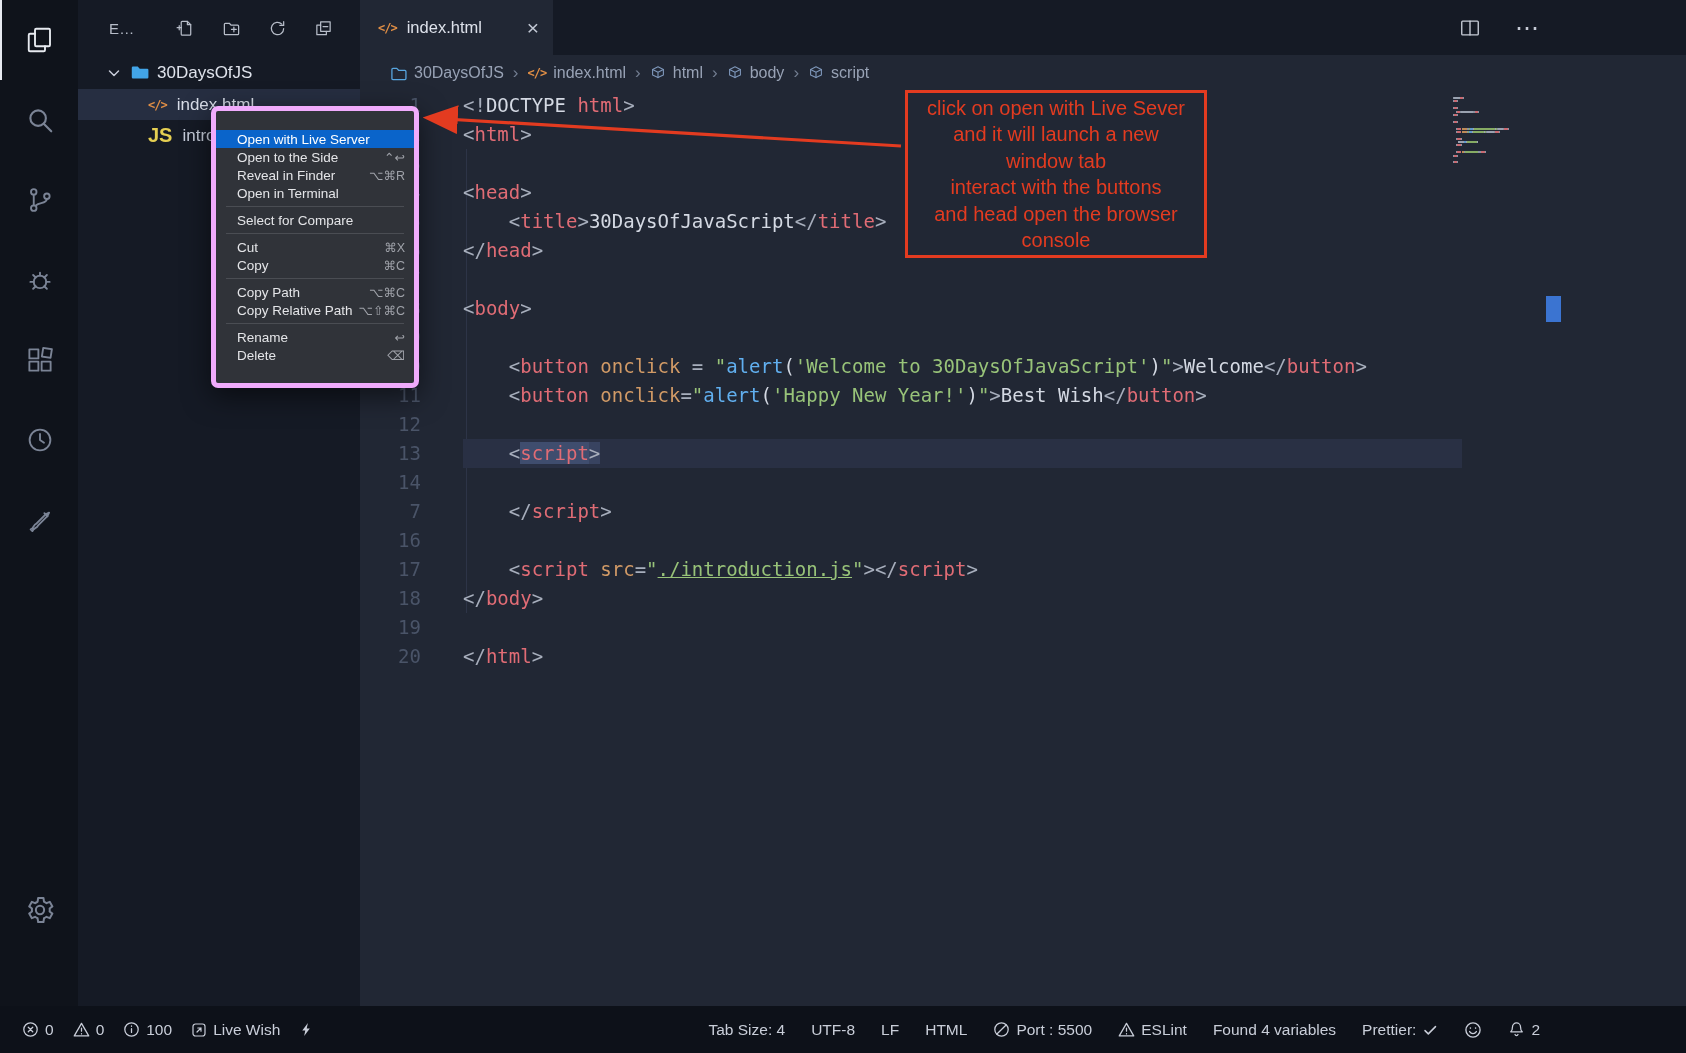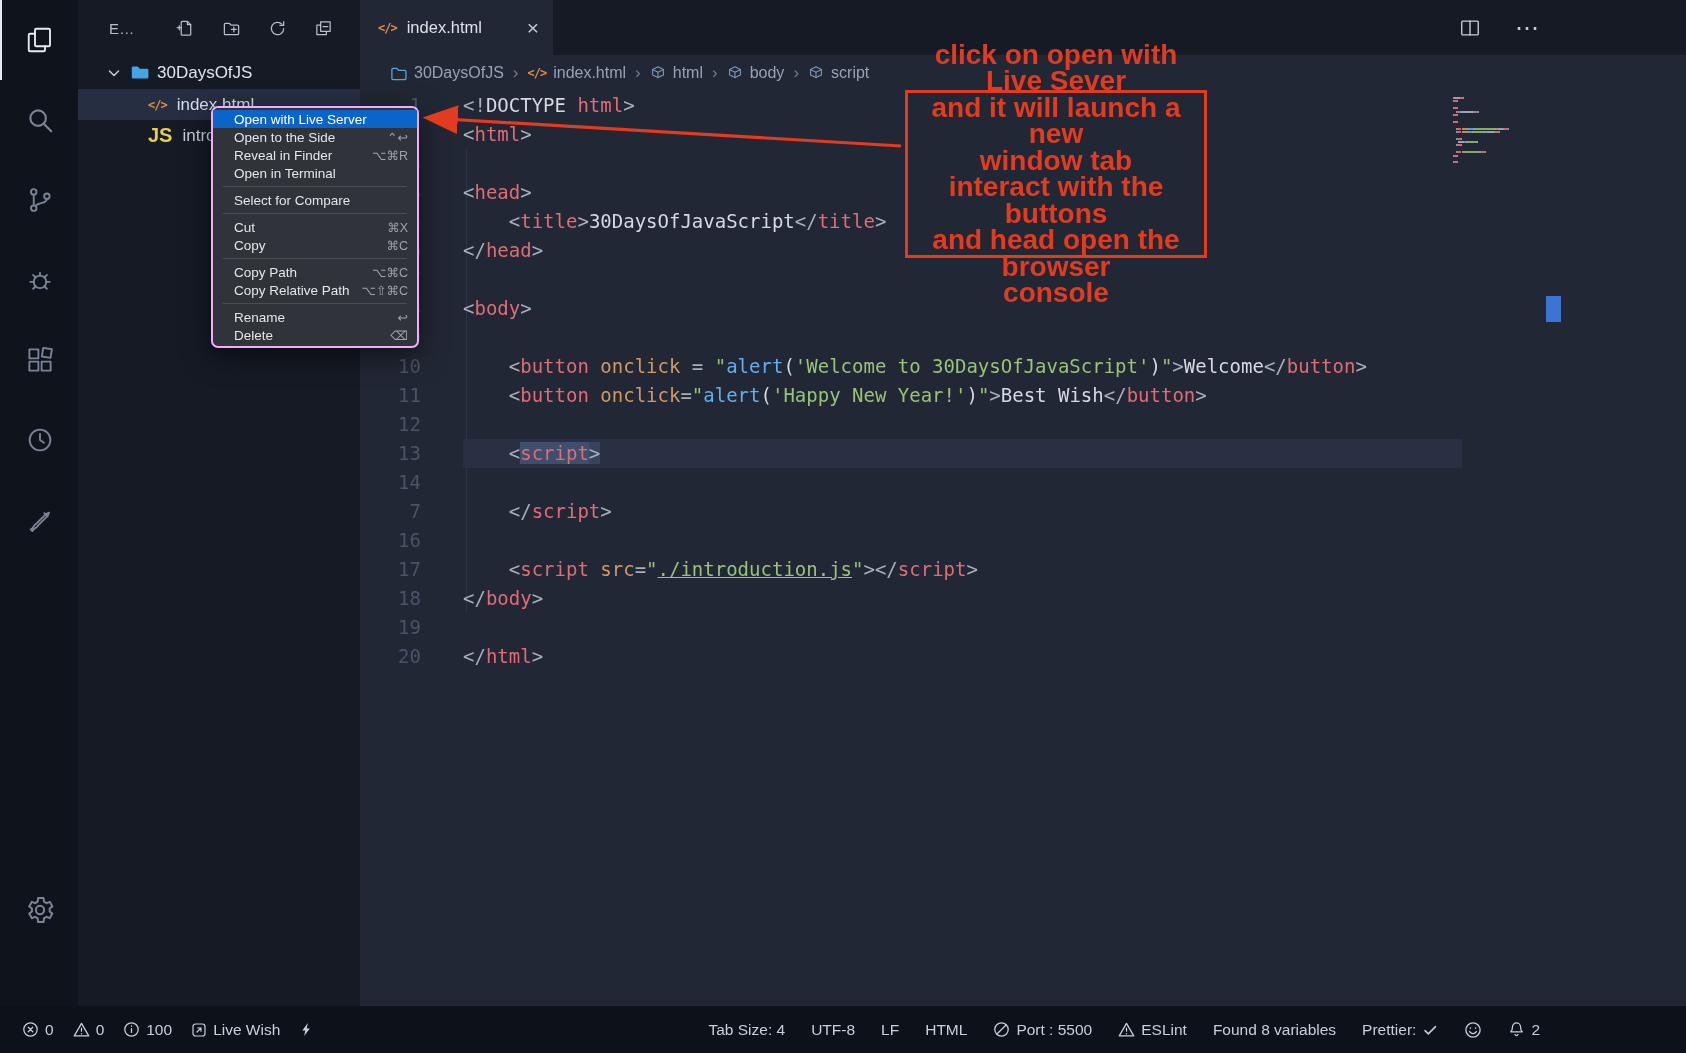--- a/index.html
+++ b/index.html
@@ -56,31 +56,31 @@
   .tk-str-link{color:#98c379;text-decoration:underline}
   .tk-tag-sel{color:#e06c75;background:rgba(96,118,170,.42)}
   .tk-punct-sel{color:#a7aebc;background:rgba(96,118,170,.28)}
   .indent-guide{position:absolute;left:106px;top:58px;width:1px;height:464px;background:#2d3447}
   .minimap{position:absolute;top:6px;right:141px;width:92px}
   .mm-row{height:2px;margin-bottom:1.4px;display:flex}
   .mm-tk{height:100%}
   .ov-marker{position:absolute;right:125px;top:205px;width:15px;height:26px;background:#3b74d1}
 
   
-  .context-menu{position:absolute;left:211px;top:106px;width:208px;background:#303339;border:2px solid #f0abfc;border-radius:7px;box-shadow:0 8px 28px rgba(0,0,0,.55);padding:2px 0;z-index:50;font-size:13.5px;color:#e4e5e8}
+  .context-menu{position:absolute;left:211px;top:106px;width:208px;background:#303339;border:5px solid #f0abfc;border-radius:7px;box-shadow:0 8px 28px rgba(0,0,0,.55);padding:19px 0;z-index:50;font-size:13.5px;color:#e4e5e8}
   .menu-item{height:18px;display:flex;align-items:center;padding:0 9px 0 21px;cursor:pointer}
   .mi-label{flex:1;white-space:nowrap}
   .mi-key{color:#9fa2a9;font-size:12.5px;white-space:nowrap}
   .menu-item.selected{background:var(--accent,#0a64ca);color:#fff}
   .menu-item.selected .mi-key{color:#d8e6f7}
   .menu-sep{height:1px;background:#4a4d53;margin:4px 10px}
 
   
   .annotation-box{position:absolute;left:905px;top:90px;width:302px;height:168px;border:3px solid var(--red,#e33b20);z-index:60;display:flex;align-items:center;justify-content:center}
-  .annotation-box .al{color:var(--red,#e8452c);font-size:28px;line-height:26.5px;text-align:center;font-weight:700}
+  .annotation-box .al{color:var(--red,#e8452c);font-size:20px;line-height:26.5px;text-align:center;font-weight:400}
   .arrow-overlay{position:absolute;left:0;top:0;z-index:65;pointer-events:none}
 
   
   .status-bar{position:absolute;left:0;bottom:0;width:1686px;height:47px;background:#0d1119;display:flex;align-items:center;padding:0 146px 0 22px;color:#c9ced9;font-size:15.5px;z-index:20}
   .sb-left{display:flex;align-items:center;gap:19px}
   .sb-right{margin-left:auto;display:flex;align-items:center;gap:26px}
   .sb-item{display:flex;align-items:center;gap:6px;cursor:pointer;white-space:nowrap}
   .sb-item .ic{display:flex}
   .ic svg{display:block}
 </style>
@@ -584,21 +584,21 @@
         <div class="sb-item">
           <span class="ic">
             <svg viewBox="0 0 16 16" width="17" height="17" fill="none" stroke="currentColor" stroke-width="1.2" stroke-linecap="round" stroke-linejoin="round">
               <path d="M8 2.2L14.8 14H1.2z"></path>
               <path d="M8 6.6v3M8 12v.2"></path>
             </svg>
           </span>
           <span class="sb-label">ESLint</span>
         </div>
         <div class="sb-item">
-          <span class="sb-label">Found 8 variables</span>
+          <span class="sb-label">Found 4 variables</span>
         </div>
         <div class="sb-item">
           <span class="sb-label">Prettier:</span>
           <span class="ic">
             <svg viewBox="0 0 16 16" width="16" height="16" fill="none" stroke="currentColor" stroke-width="1.5" stroke-linecap="round" stroke-linejoin="round">
               <path d="M3 8.6l3.3 3.3L13.5 4.6"></path>
             </svg>
           </span>
         </div>
         <div class="sb-item">

